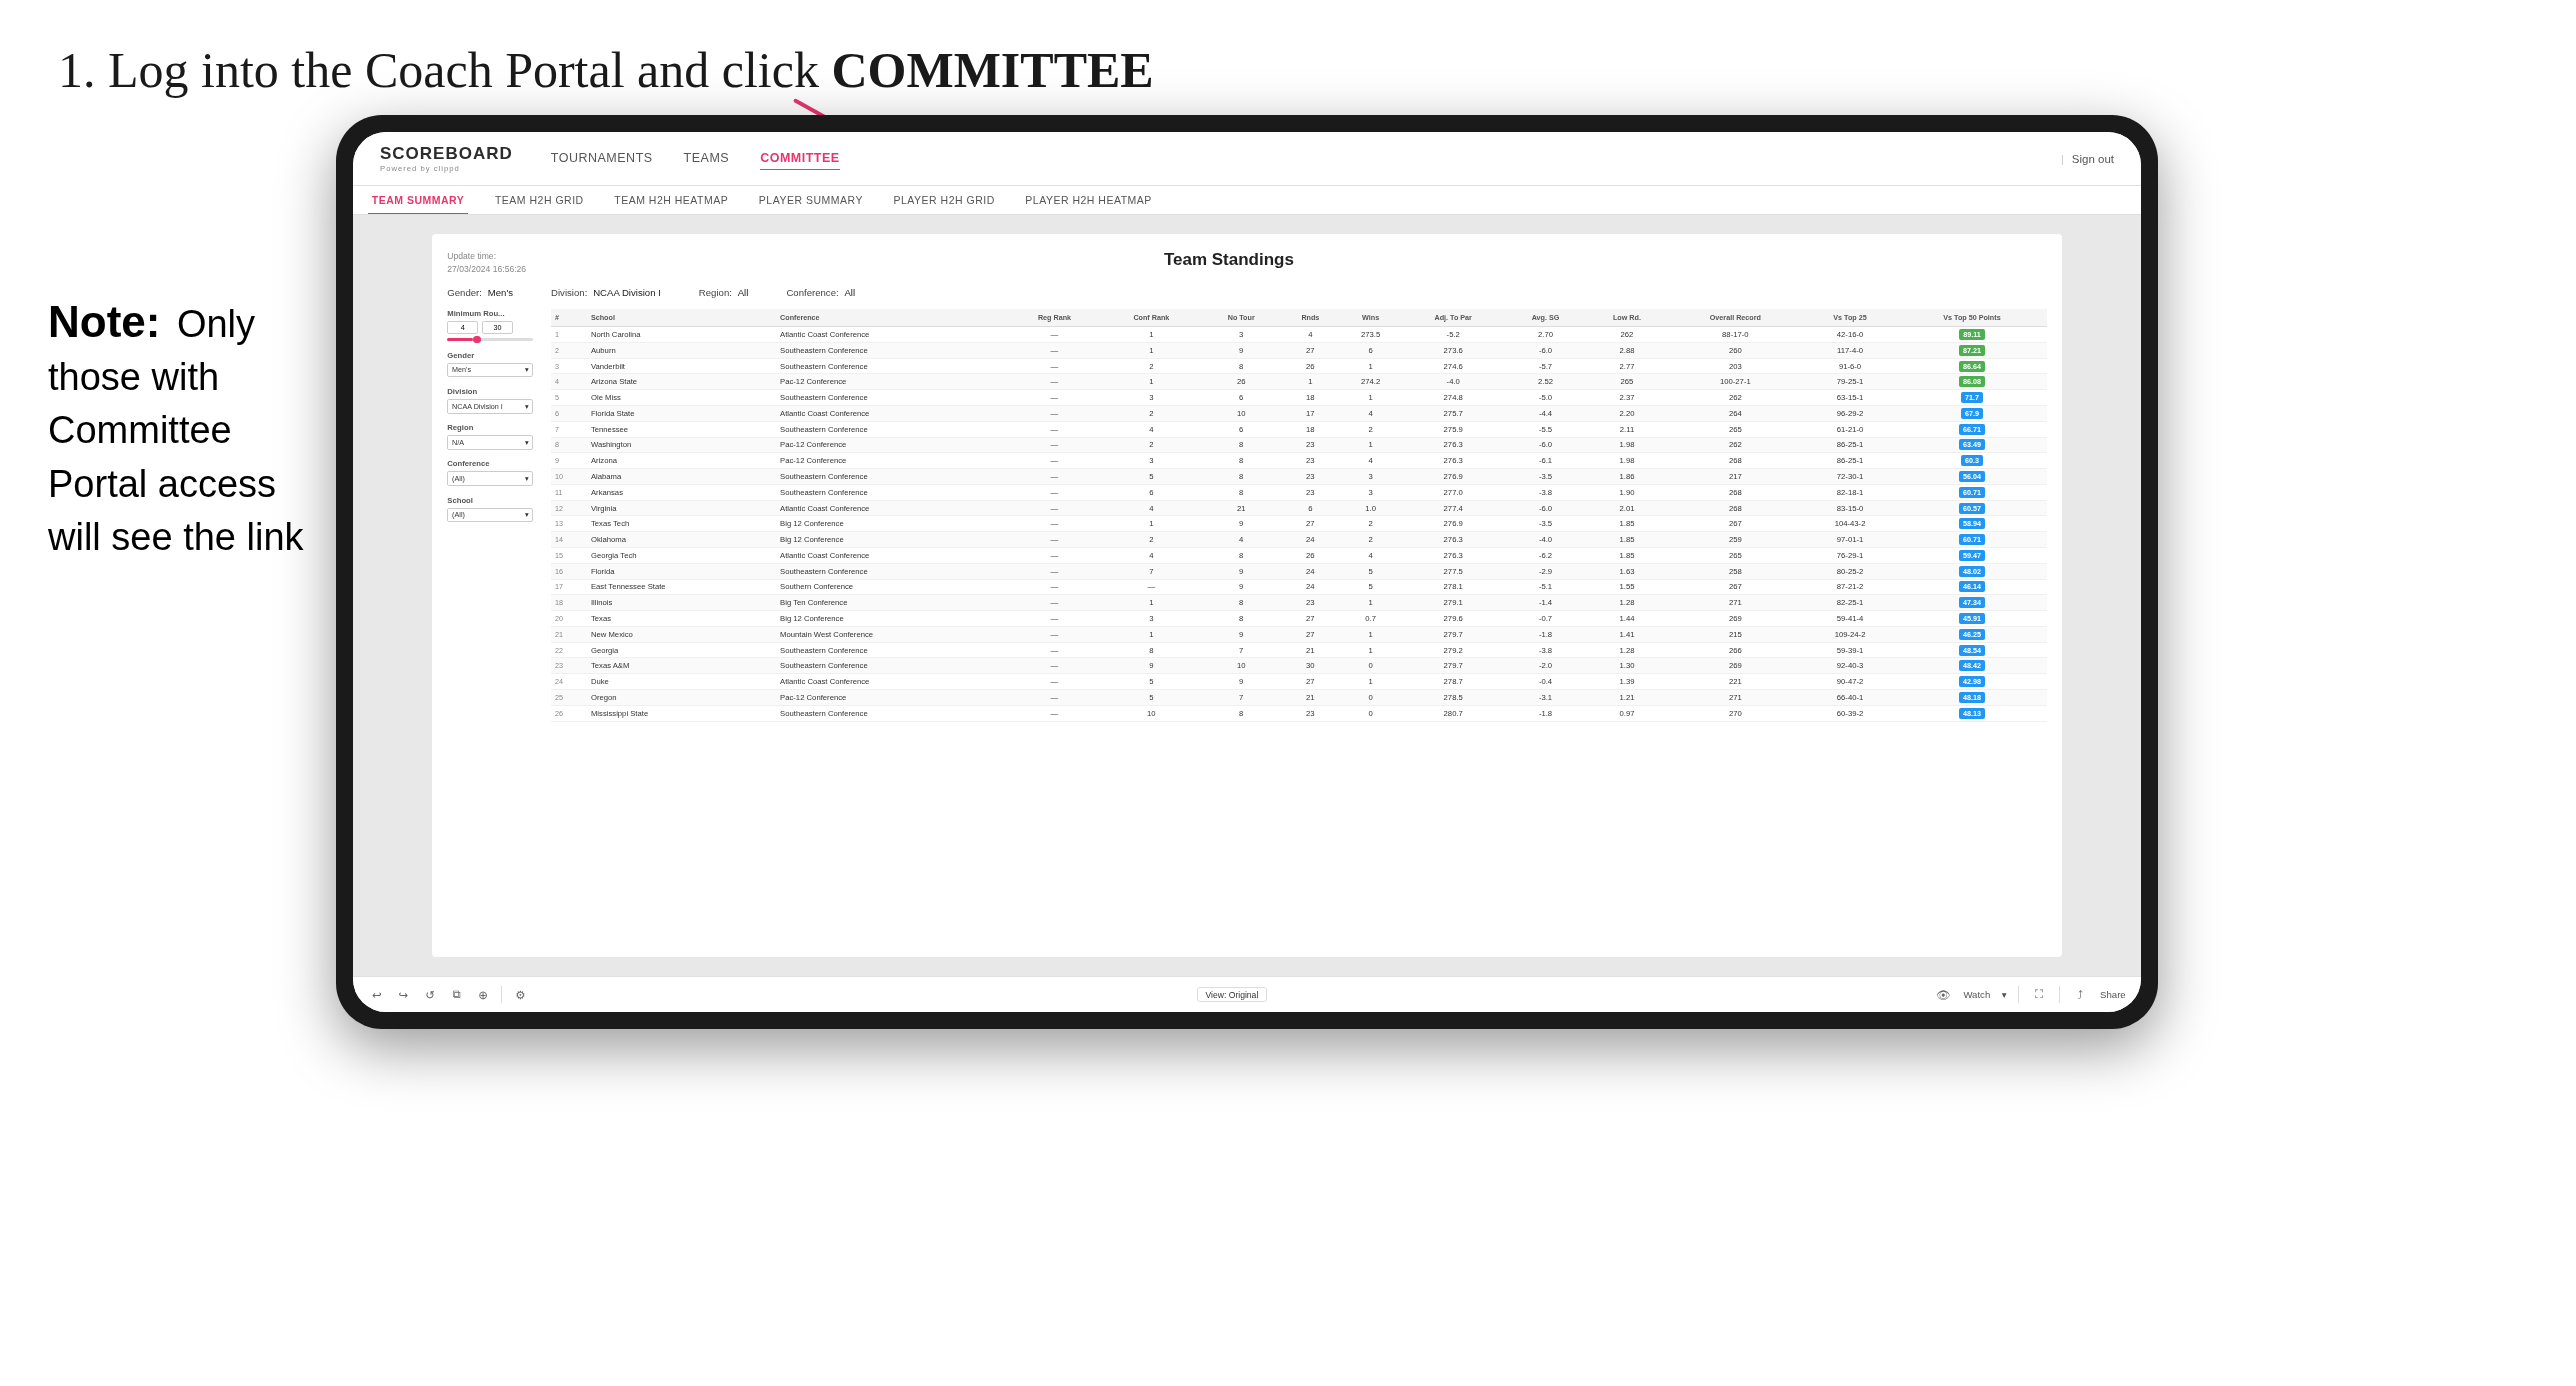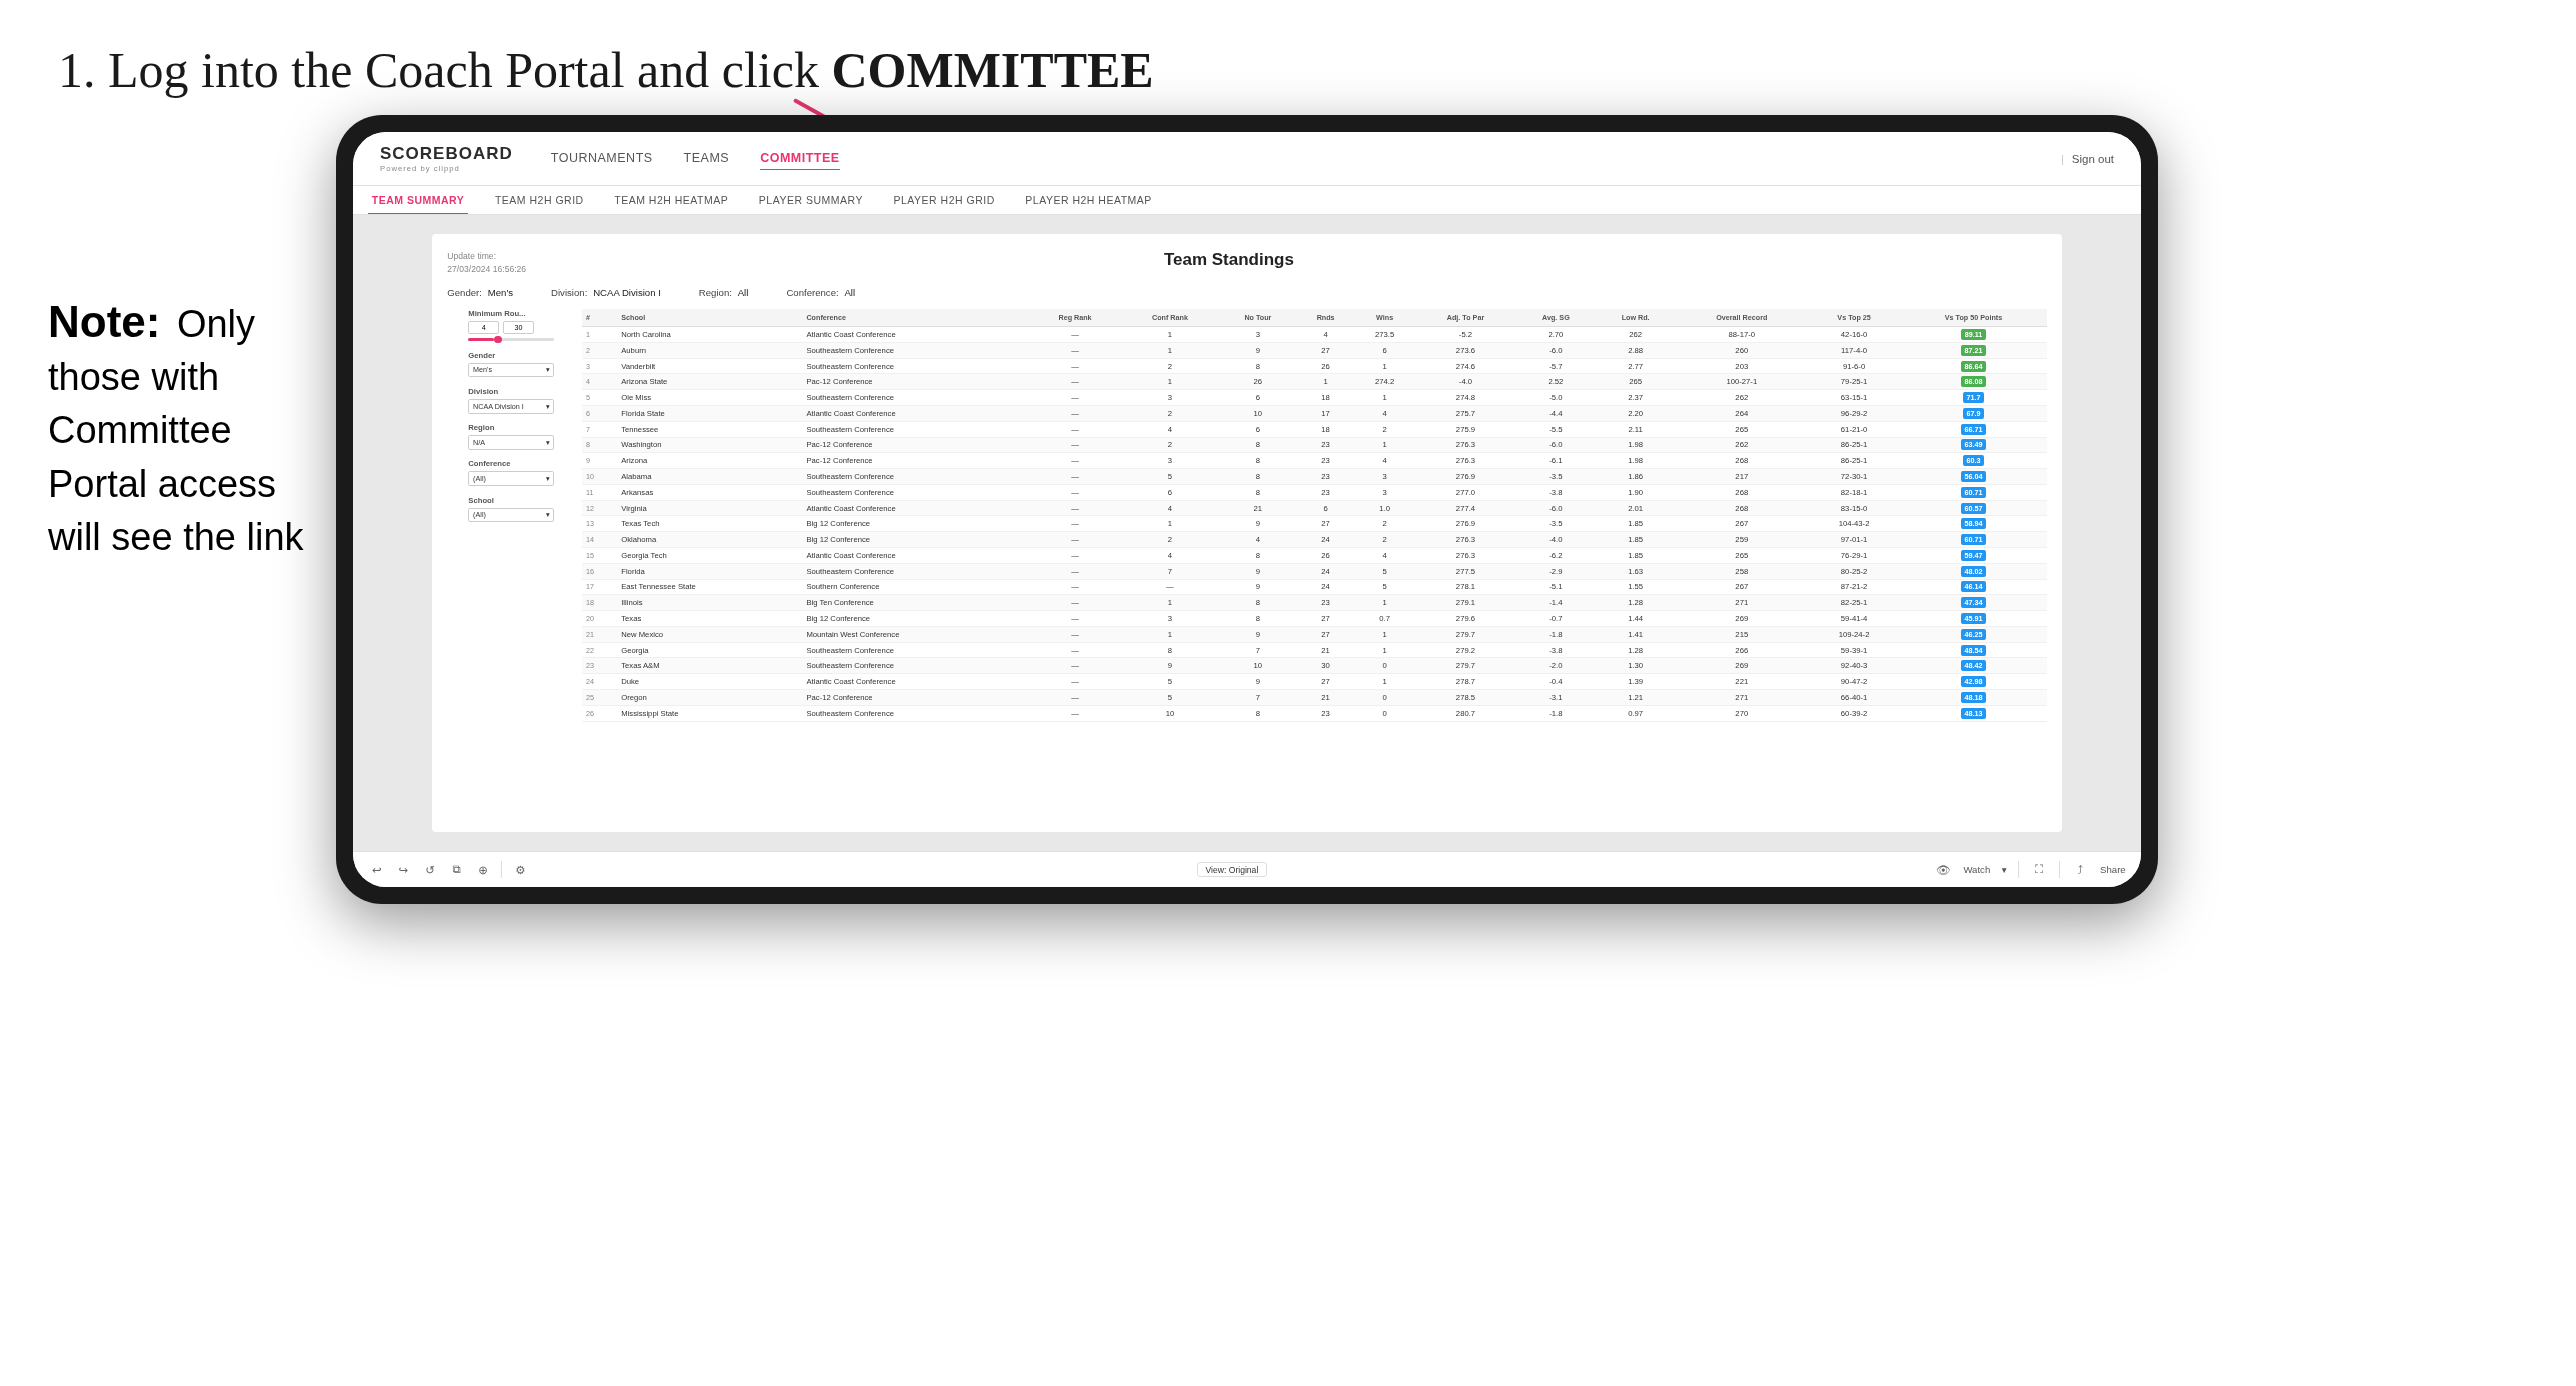--- a/index.html
+++ b/index.html
@@ -60,21 +60,21 @@
       display: inline;
       margin-left: 12px;
     }
 
     
     .tablet-frame {
       position: absolute;
       top: 115px;
       left: 336px;
       width: 1822px;
-      height: 789px;
+      height: 914px;
       background: #1a1a1a;
       border-radius: 46px;
       box-shadow: 0 19px 58px rgba(0,0,0,0.4);
       padding: 17px;
     }
     .tablet-screen {
       width: 100%;
       height: 100%;
       background: #f0f0f0;
       border-radius: 33px;
@@ -317,22 +317,21 @@
     }
     .toolbar-divider {
       width: 1px;
       height: 17px;
       background: #ddd;
     }
 
     
     .content-body {
       display: flex;
-      gap: 28px;
-      margin-left: 21px;
+      gap: 18px;
     }
     .sidebar-filters {
       width: 86px;
       flex-shrink: 0;
       font-size: 8.1px;
     }
     .filter-group {
       margin-bottom: 9.6px;
     }
     .filter-group-title {

